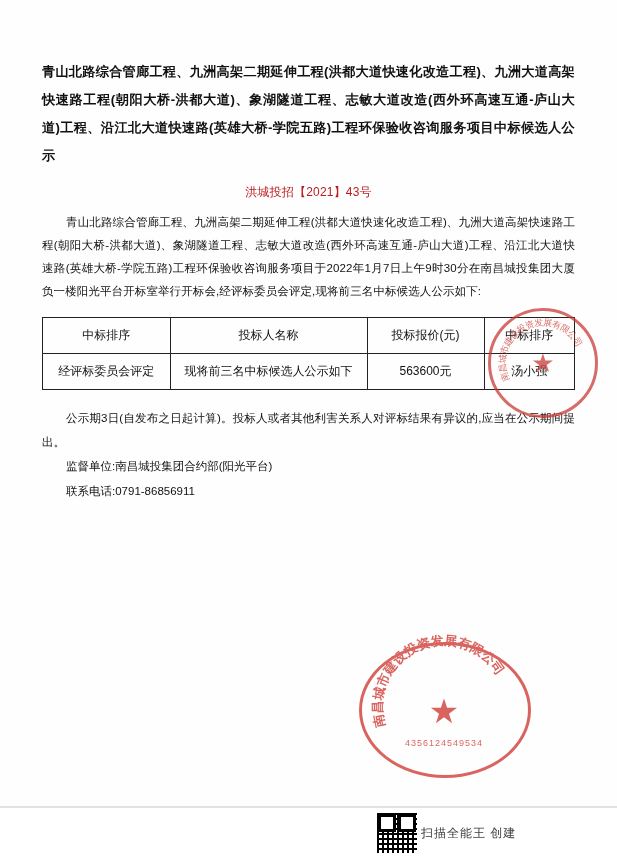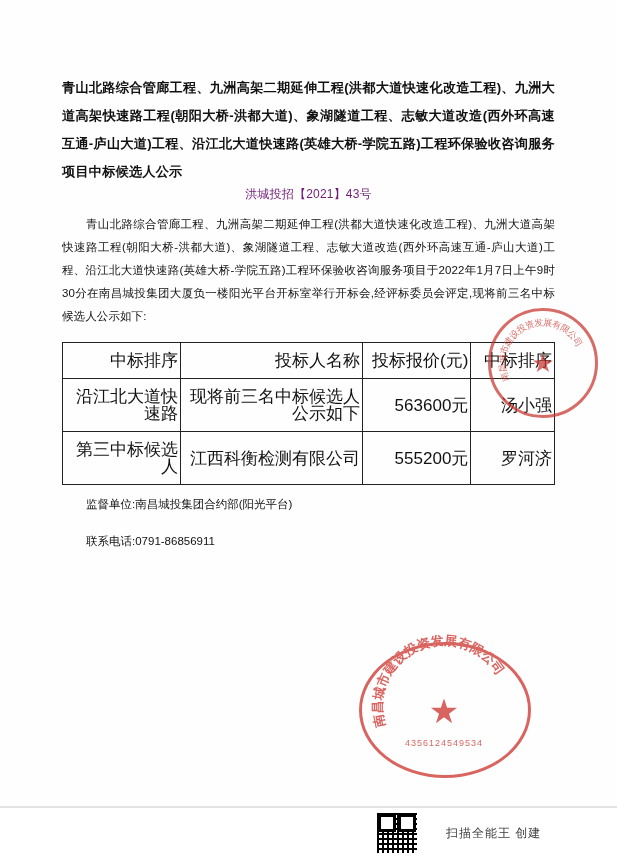--- a/index.html
+++ b/index.html
@@ -33,38 +33,39 @@
     position: absolute;
     left: 0;
     top: 806px;
     width: 617px;
     height: 2px;
     background: #e2e2e2;
   }
   .doc-body {
     position: absolute;
     left: 0;
-    top: 16px;
-    width: 617px;
-    padding: 0 62px;
+    top: 0;
+    width: 617px;
+    padding: 0 42px;
     box-sizing: border-box;
   }
   .title {
     margin-top: 58px;
     font-weight: bold;
     font-size: 13.2px;
     line-height: 28px;
     color: #111;
     text-align: justify;
     letter-spacing: 0.2px;
   }
   .doc-number {
+    margin-top: 14px;
     text-align: center;
     font-size: 12px;
-    color: #701a75;
+    color: #b91c1c;
     letter-spacing: 0.2px;
   }
   .para {
     margin-top: 10px;
     font-size: 11.5px;
     line-height: 23px;
     color: #111;
     text-align: justify;
     letter-spacing: 0.1px;
   }
@@ -73,22 +74,22 @@
   }
   table.bid-table {
     margin-top: 14px;
     width: 100%;
     border-collapse: collapse;
     table-layout: fixed;
   }
   table.bid-table th,
   table.bid-table td {
     border: 1px solid #222;
-    text-align: right;
-    font-size: 17px;
+    text-align: center;
+    font-size: 12px;
     color: #111;
     padding: 9px 2px;
     line-height: 17px;
   }
   table.bid-table th {
     font-weight: normal;
   }
   table.bid-table col.c1 { width: 24%; }
   table.bid-table col.c2 { width: 37%; }
   table.bid-table col.c3 { width: 22%; }
@@ -96,21 +97,21 @@
 
   .notice {
     margin-top: 16px;
     font-size: 11.5px;
     line-height: 24px;
     color: #111;
     text-indent: 24px;
     text-align: justify;
   }
   .contact-block {
-    margin-top: 7px;
+    margin-top: 0;
     font-size: 11.5px;
     line-height: 25px;
     color: #111;
     text-indent: 24px;
   }
   .signature {
     margin-top: 14px;
     font-size: 11.5px;
     line-height: 23px;
     color: #111;
@@ -217,21 +218,21 @@
     width: 617px;
     height: 56px;
     background: #ffffff;
   }
   .footer-inner {
     position: absolute;
     left: 376px;
     top: 812px;
     display: flex;
     align-items: center;
-    gap: 28px;
+    gap: 3px;
   }
   .qr {
     width: 40px;
     height: 40px;
     background-image:
       linear-gradient(to right, #000 2px, transparent 2px),
       linear-gradient(to bottom, #000 2px, transparent 2px);
     background-size: 5px 5px;
     background-color: #fff;
     border: 1px solid #fff;
@@ -279,37 +280,32 @@
       <thead>
         <tr>
           <th>中标排序</th>
           <th>投标人名称</th>
           <th>投标报价(元)</th>
           <th>中标排序</th>
         </tr>
       </thead>
       <tbody>
         <tr>
-          <td>沿江北大道快速路</td>
+          <td>经评标委员会评定</td>
           <td>现将前三名中标候选人公示如下</td>
           <td>563600元</td>
           <td>汤小强</td>
         </tr>
-        <tr>
-          <td>第三中标候选人</td>
-          <td>江西科衡检测有限公司</td>
-          <td>555200元</td>
-          <td>罗河济</td>
-        </tr>
       </tbody>
     </table>
 
+    <div class="notice">公示期3日(自发布之日起计算)。投标人或者其他利害关系人对评标结果有异议的,应当在公示期间提出。</div>
 
     <div class="contact-block">监督单位:南昌城投集团合约部(阳光平台)</div>
-    <div class="contact-block" style="margin-top:12px">联系电话:0791-86856911</div>
+    <div class="contact-block" style="margin-top:0">联系电话:0791-86856911</div>
 
   </div>
 
   <div class="stamp-round">
     <div class="st-star">★</div>
     <div class="st-text">
         <span style="transform: translate(-37.5877px, 13.6808px) rotate(-110deg) translate(-50%, -50%);">南</span>
         <span style="transform: translate(-39.7018px, 4.87477px) rotate(-97deg) translate(-50%, -50%);">昌</span>
         <span style="transform: translate(-39.7809px, -4.18114px) rotate(-84deg) translate(-50%, -50%);">城</span>
         <span style="transform: translate(-37.8207px, -13.0227px) rotate(-71deg) translate(-50%, -50%);">市</span>

